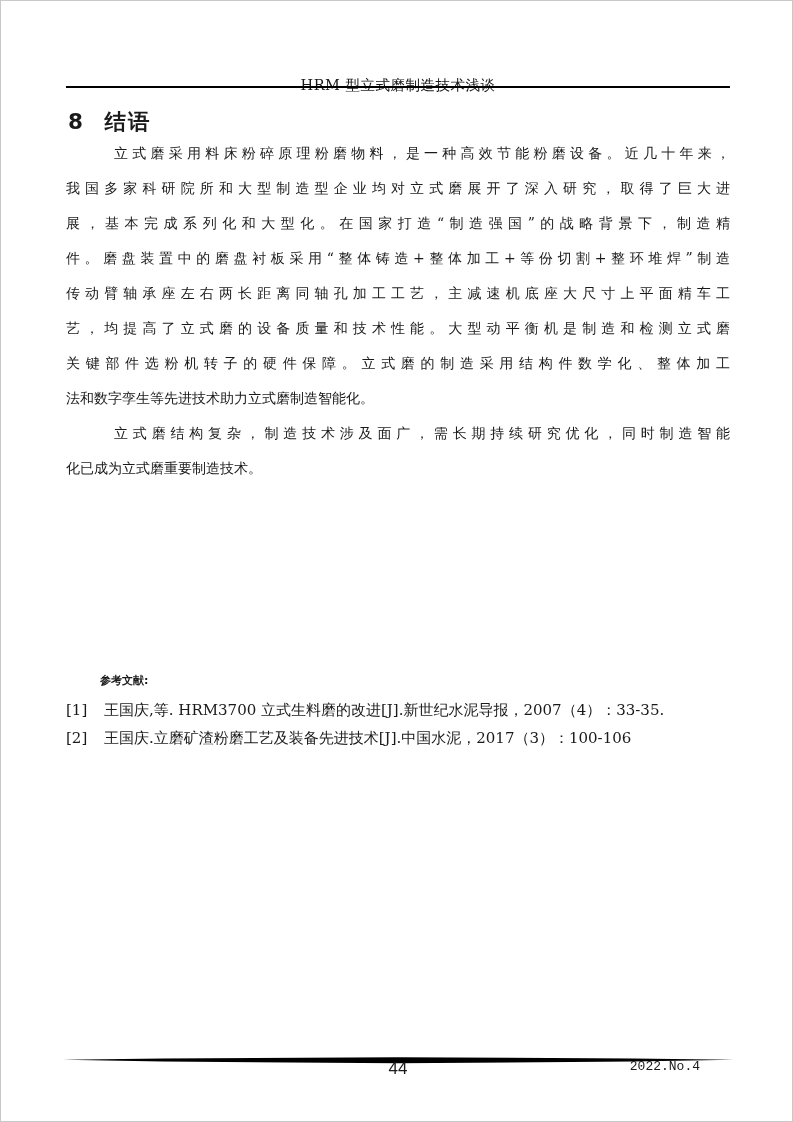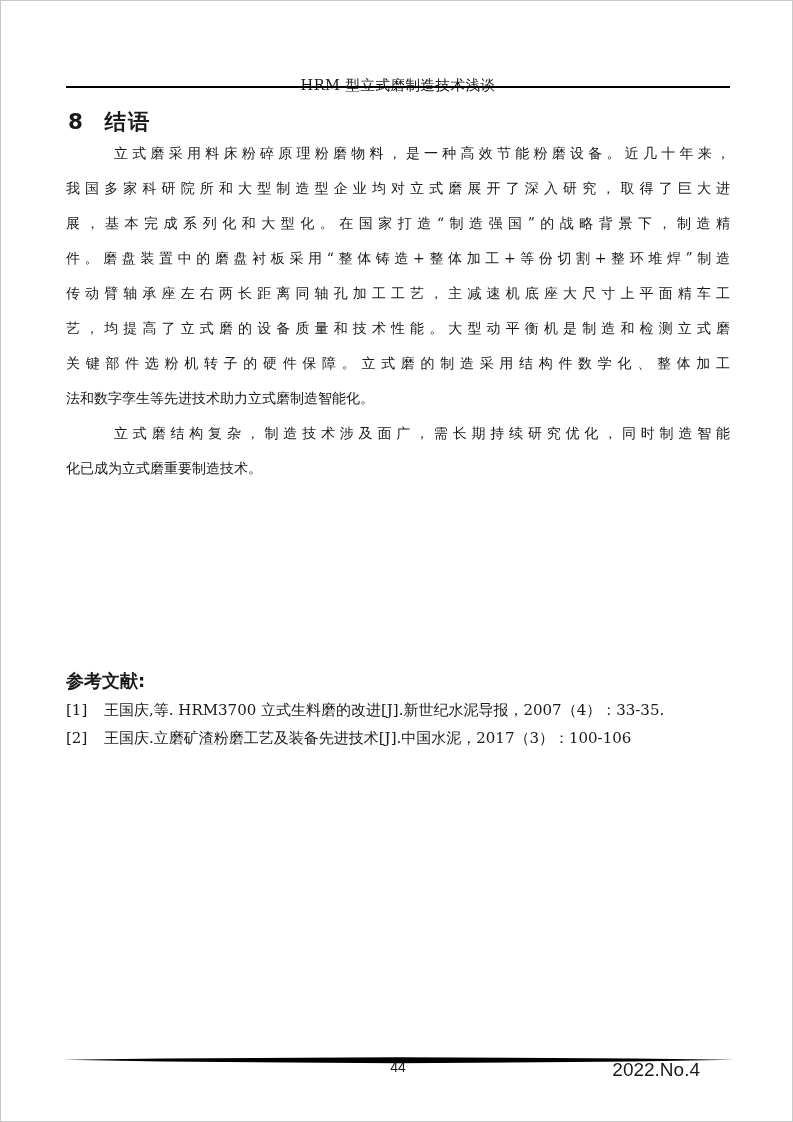--- a/index.html
+++ b/index.html
@@ -55,49 +55,50 @@
   .body-line.para-start { text-indent: 48px; }
   .body-line.para-end   { text-align-last: left; }
 
   .references {
     position: absolute;
     top: 668px; left: 65px; width: 664px;
   }
   .ref-heading {
     font-family: "DejaVu Sans", sans-serif;
     font-weight: bold;
-    font-size: 18px;
+    font-size: 11px;
     height: 27px;
     line-height: 24px;
+    margin-left: 34px;
   }
   .ref-row {
     display: flex;
     height: 28px;
     line-height: 28px;
     font-size: 15px;
   }
   .ref-label { flex: none; width: 38px; }
   .ref-text  { flex: 1; white-space: nowrap; overflow: hidden; }
 
   .footer-rule {
     position: absolute;
     top: 1048px; left: 62px; width: 671px; height: 7px;
   }
   .footer-page {
     position: absolute;
     top: 1058px; left: 65px; width: 664px;
     text-align: center;
     font-family: "Liberation Sans", sans-serif;
-    font-size: 14px;
+    font-size: 17px;
   }
   .footer-issue {
     position: absolute;
     top: 1058px; right: 92px;
-    font-family: Liberation Sans, sans-serif;
-    font-size: 19px;
+    font-family: Liberation Mono, monospace;
+    font-size: 13px;
   }
 </style>
 </head>
 <body>
 
 <div class="page">
 
   <div class="header-title">HRM 型立式磨制造技术浅谈</div>
 
   <div class="header-rule"></div>

